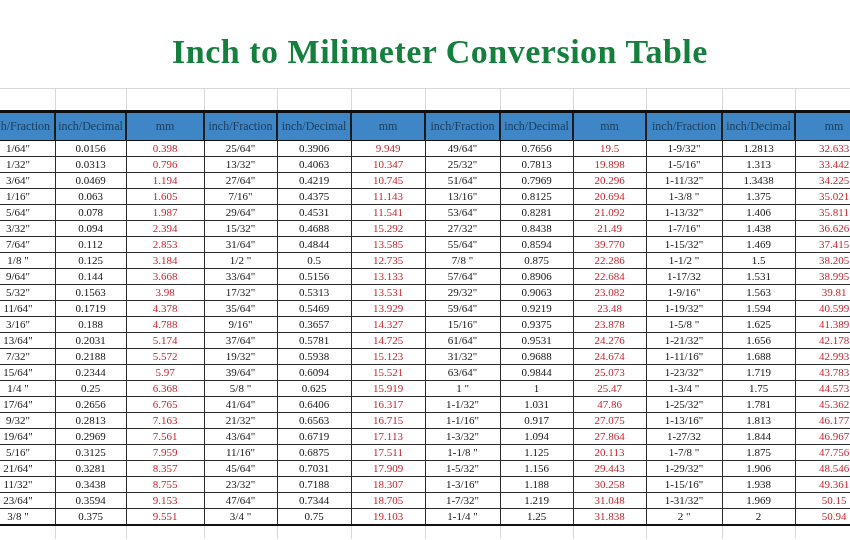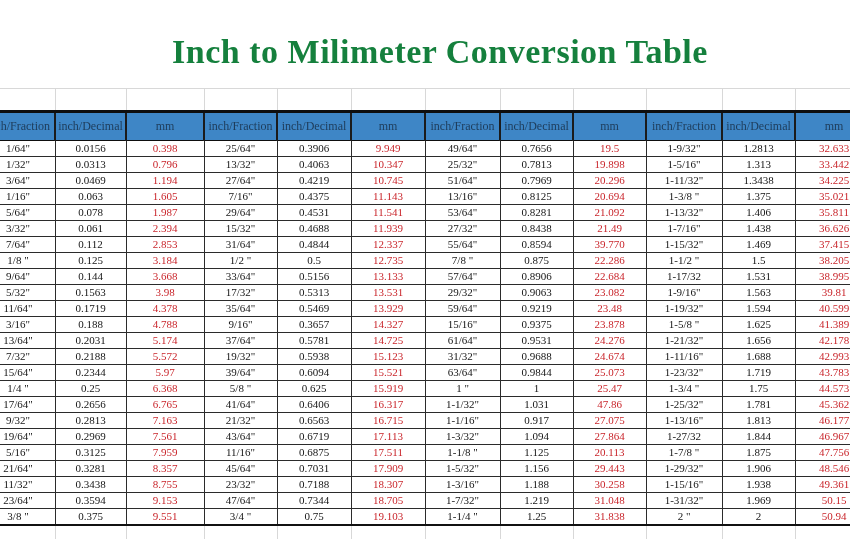--- a/index.html
+++ b/index.html
@@ -196,39 +196,39 @@
             <td class="mm">11.541</td>
             <td class="fraction">53/64"</td>
             <td class="decimal">0.8281</td>
             <td class="mm">21.092</td>
             <td class="fraction">1-13/32"</td>
             <td class="decimal">1.406</td>
             <td class="mm">35.811</td>
           </tr>
           <tr>
             <td class="fraction">3/32"</td>
-            <td class="decimal">0.061</td>
+            <td class="decimal">0.094</td>
             <td class="mm">2.394</td>
             <td class="fraction">15/32"</td>
             <td class="decimal">0.4688</td>
-            <td class="mm">11.939</td>
+            <td class="mm">15.292</td>
             <td class="fraction">27/32"</td>
             <td class="decimal">0.8438</td>
             <td class="mm">21.49</td>
             <td class="fraction">1-7/16"</td>
             <td class="decimal">1.438</td>
             <td class="mm">36.626</td>
           </tr>
           <tr>
             <td class="fraction">7/64"</td>
             <td class="decimal">0.112</td>
             <td class="mm">2.853</td>
             <td class="fraction">31/64"</td>
             <td class="decimal">0.4844</td>
-            <td class="mm">12.337</td>
+            <td class="mm">13.585</td>
             <td class="fraction">55/64"</td>
             <td class="decimal">0.8594</td>
             <td class="mm">39.770</td>
             <td class="fraction">1-15/32"</td>
             <td class="decimal">1.469</td>
             <td class="mm">37.415</td>
           </tr>
           <tr>
             <td class="fraction">1/8 "</td>
             <td class="decimal">0.125</td>

